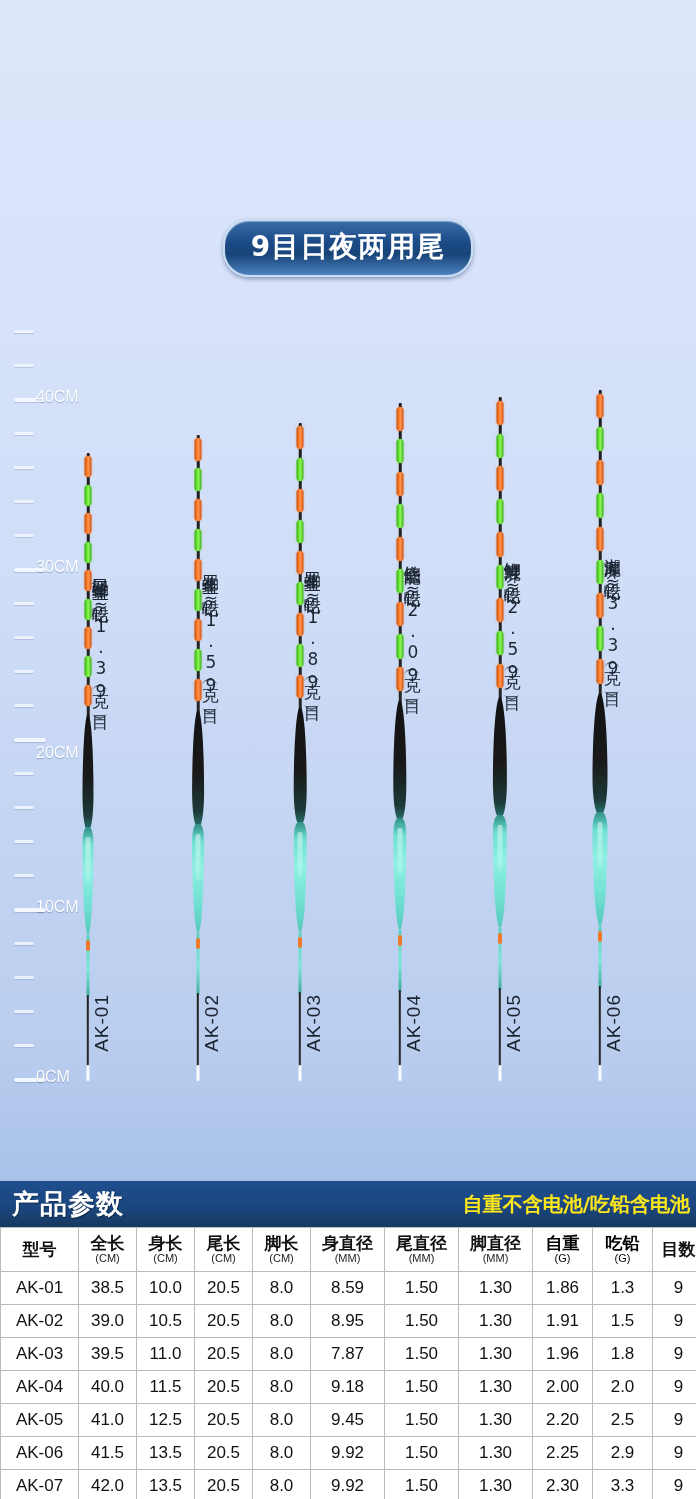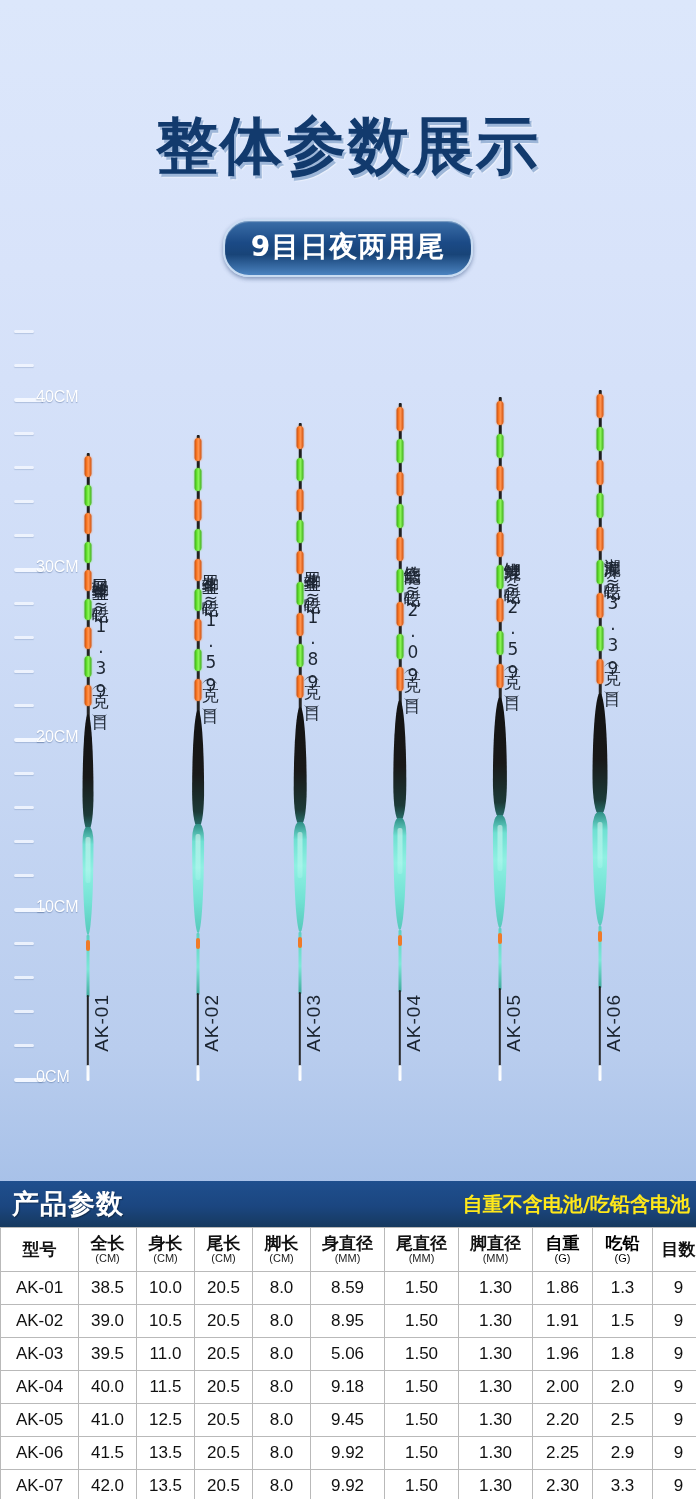--- a/index.html
+++ b/index.html
@@ -130,41 +130,40 @@
   col.c-w  { width:74px; }
   col.c-r  { width:60px; }
   col.c-last { width:52px; }
 </style>
 </head>
 <body>
 
 <div id="page">
 
   <div class="hero">
-    <div class="hero-title">整体参数展示</div>
     <div class="badge-wrap">
       <span class="badge">9目日夜两用尾</span>
     </div>
   </div>
 
   <div class="ruler" id="ruler">
       <div class="tick major" style="top: 748px;"></div>
       <div class="ruler-lbl" style="top: 738px;">0CM</div>
       <div class="tick minor" style="top: 714px;"></div>
       <div class="tick minor" style="top: 680px;"></div>
       <div class="tick minor" style="top: 646px;"></div>
       <div class="tick minor" style="top: 612px;"></div>
       <div class="tick major" style="top: 578px;"></div>
       <div class="ruler-lbl" style="top: 568px;">10CM</div>
       <div class="tick minor" style="top: 544px;"></div>
       <div class="tick minor" style="top: 510px;"></div>
       <div class="tick minor" style="top: 476px;"></div>
       <div class="tick minor" style="top: 442px;"></div>
       <div class="tick major" style="top: 408px;"></div>
-      <div class="ruler-lbl" style="top: 398px;">20CM</div>
+      <div class="ruler-lbl" style="top: 414px;">20CM</div>
       <div class="tick minor" style="top: 374px;"></div>
       <div class="tick minor" style="top: 340px;"></div>
       <div class="tick minor" style="top: 306px;"></div>
       <div class="tick minor" style="top: 272px;"></div>
       <div class="tick major" style="top: 238px;"></div>
       <div class="ruler-lbl" style="top: 228px;">30CM</div>
       <div class="tick minor" style="top: 204px;"></div>
       <div class="tick minor" style="top: 170px;"></div>
       <div class="tick minor" style="top: 136px;"></div>
       <div class="tick minor" style="top: 102px;"></div>
@@ -394,21 +393,21 @@
             <td class="red">1.91</td>
             <td class="red">1.5</td>
             <td>9</td>
           </tr>
           <tr>
             <td>AK-03</td>
             <td>39.5</td>
             <td>11.0</td>
             <td>20.5</td>
             <td>8.0</td>
-            <td>5.06</td>
+            <td>7.87</td>
             <td>1.50</td>
             <td>1.30</td>
             <td class="red">1.96</td>
             <td class="red">1.8</td>
             <td>9</td>
           </tr>
           <tr>
             <td>AK-04</td>
             <td>40.0</td>
             <td>11.5</td>

